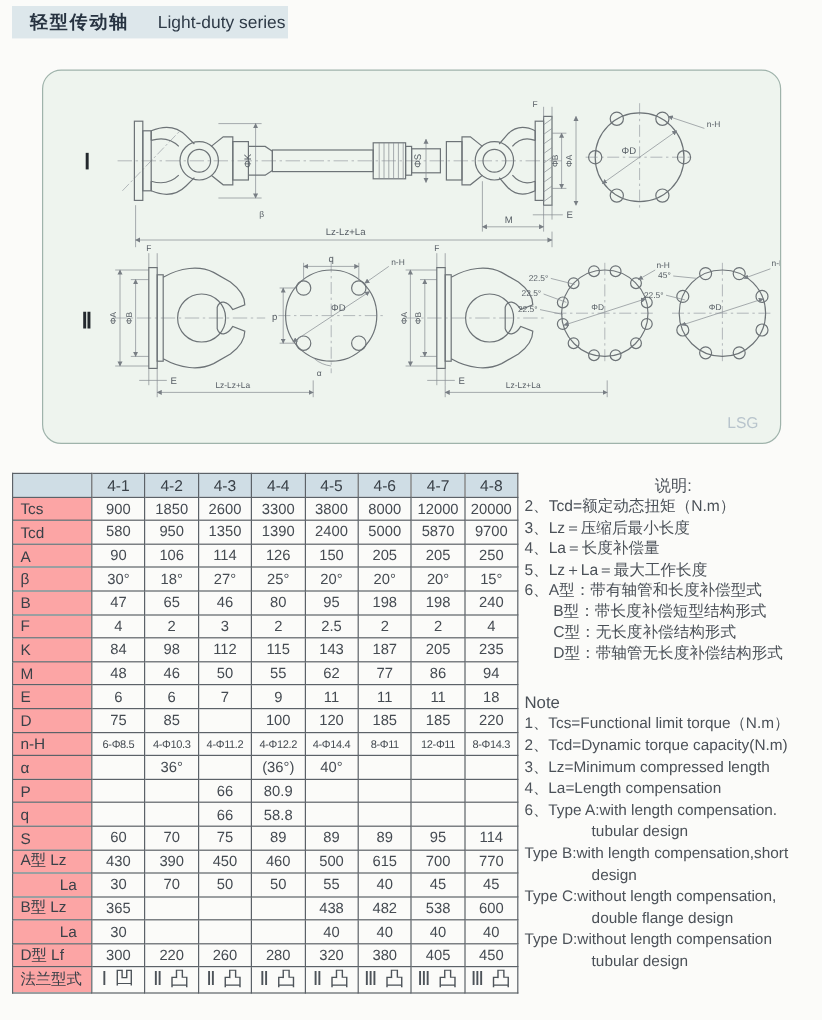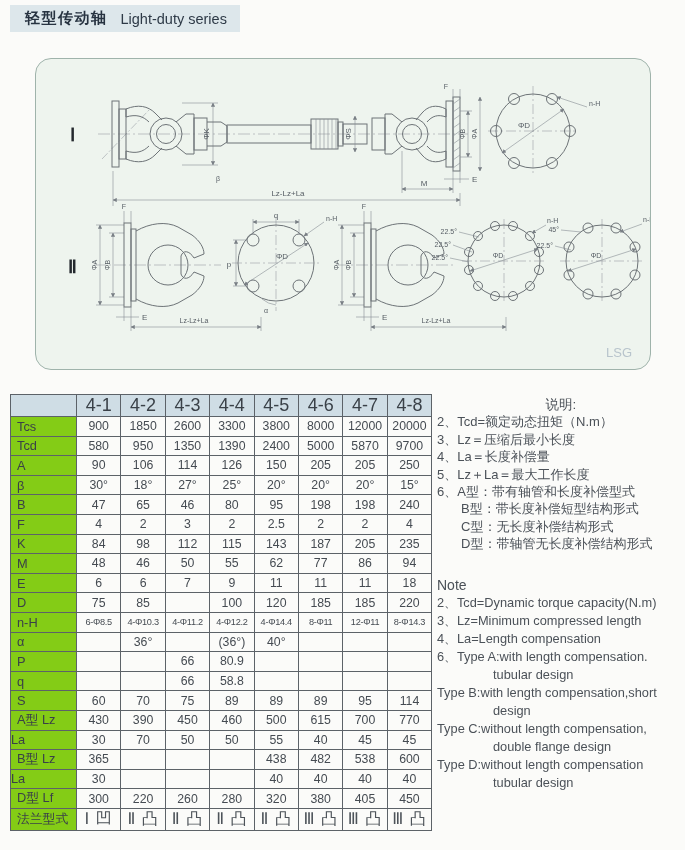--- a/index.html
+++ b/index.html
@@ -4,21 +4,21 @@
 <style>
   html,body{margin:0;padding:0;}
   body{
     width:685px;height:850px;position:relative;overflow:hidden;
     background:#fbfbf9;
     font-family:"Liberation Sans", sans-serif;
   }
   .titlebar{
     position:absolute;left:10px;top:5px;width:230px;height:27px;
     background:#dde7eb;display:flex;align-items:center;
-    padding-left:15px;box-sizing:border-box;gap:13px;
+    padding-left:15px;box-sizing:border-box;gap:24px;
   }
   .t-cn{font-weight:bold;font-size:15px;color:#273341;letter-spacing:1.5px;}
   .t-en{font-size:14.5px;color:#2e3a47;text-align:right;}
   .panel{
     position:absolute;left:35px;top:58px;width:616px;height:312px;
     background:#eef4ee;border:1px solid #9fb3ab;border-radius:16px;
     box-sizing:border-box;
   }
   .panel svg{display:block;}
   .dwg{stroke:#6d7377;fill:none;stroke-width:1;}
@@ -31,23 +31,23 @@
 
   table.spec{
     position:absolute;left:10px;top:394px;width:421px;
     border-collapse:collapse;table-layout:fixed;
   }
   .spec th,.spec td{
     border:1px solid #5c6268;height:18.6px;padding:0 1px;
     font-size:12.3px;color:#454b52;text-align:center;font-weight:normal;
     overflow:hidden;white-space:nowrap;
   }
-  .spec th{background:#cfdde5;font-size:18px;color:#3a4148;}
-  .spec td.lbl{background:#84cc16;text-align:left;padding-left:6px;font-size:12.8px;color:#3a4148;}
-  .spec td.lbl.ind{text-align:left;padding-right:24px;padding-left:0;}
+  .spec th{background:#cfdde5;font-size:13px;color:#3a4148;}
+  .spec td.lbl{background:#fca5a5;text-align:left;padding-left:6px;font-size:12.8px;color:#3a4148;}
+  .spec td.lbl.ind{text-align:right;padding-right:12px;padding-left:0;}
   .spec tr.small td:not(.lbl){font-size:9.2px;letter-spacing:-0.3px;}
   .spec tr.flange td:not(.lbl){font-size:16px;color:#4d5359;letter-spacing:1px;}
 
   .notes{position:absolute;left:437px;top:396px;width:248px;color:#4b5158;}
   .ncn{font-size:13px;line-height:17.4px;}
   .ncn .nt{font-size:13.5px;text-align:center;}
   .ncn .ind1{padding-left:24px;}
   .nen{margin-top:23px;font-size:12.8px;line-height:18px;}
   .nen .nt{font-size:14px;}
   .nen .ind2{padding-left:56px;}
@@ -565,20 +565,21 @@
         <div>5、Lz＋La＝最大工作长度</div>
         <div>6、A型：带有轴管和长度补偿型式</div>
         <div class="ind1">B型：带长度补偿短型结构形式</div>
         <div class="ind1">C型：无长度补偿结构形式</div>
         <div class="ind1">D型：带轴管无长度补偿结构形式</div>
       </div>
   </div>
   <div class="nen">
     <div class="nt">Note</div>
     <div>
+        <div>1、Tcs=Functional limit torque（N.m）</div>
         <div>2、Tcd=Dynamic torque capacity(N.m)</div>
         <div>3、Lz=Minimum compressed length</div>
         <div>4、La=Length compensation</div>
         <div>6、Type A:with length compensation.</div>
         <div class="ind2">tubular design</div>
         <div>Type B:with length compensation,short</div>
         <div class="ind2">design</div>
         <div>Type C:without length compensation,</div>
         <div class="ind2">double flange design</div>
         <div>Type D:without length compensation</div>

